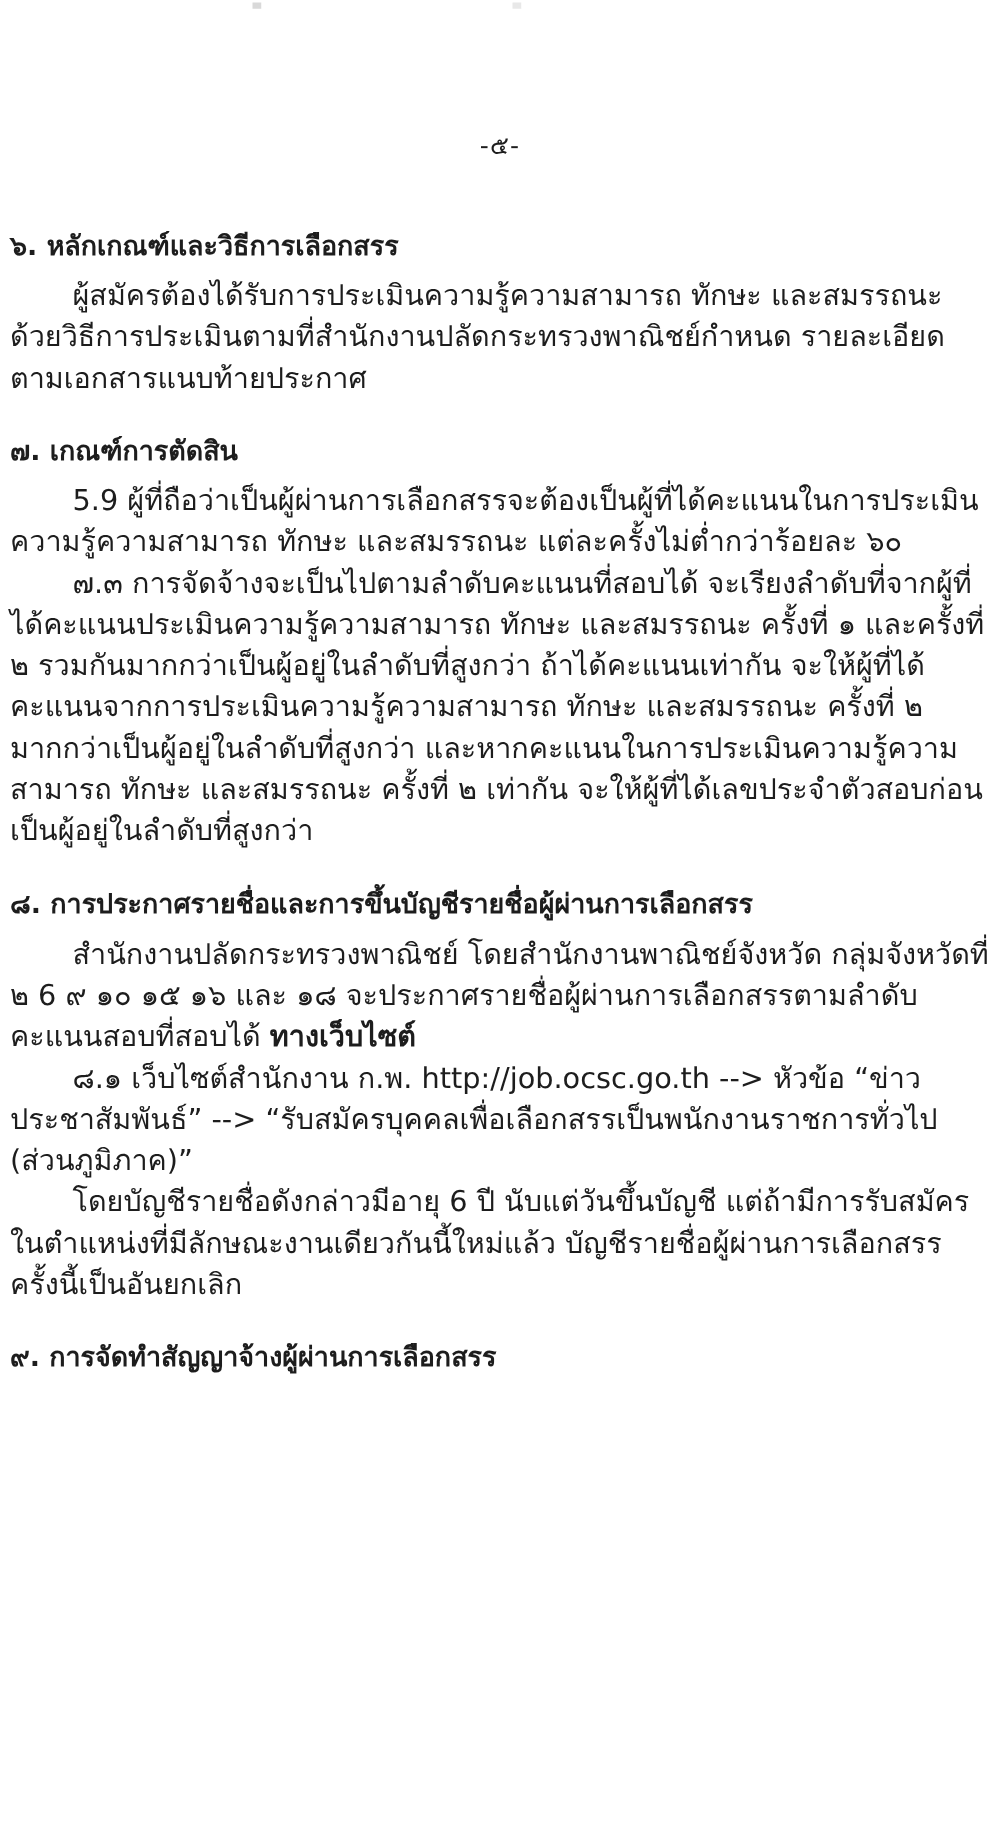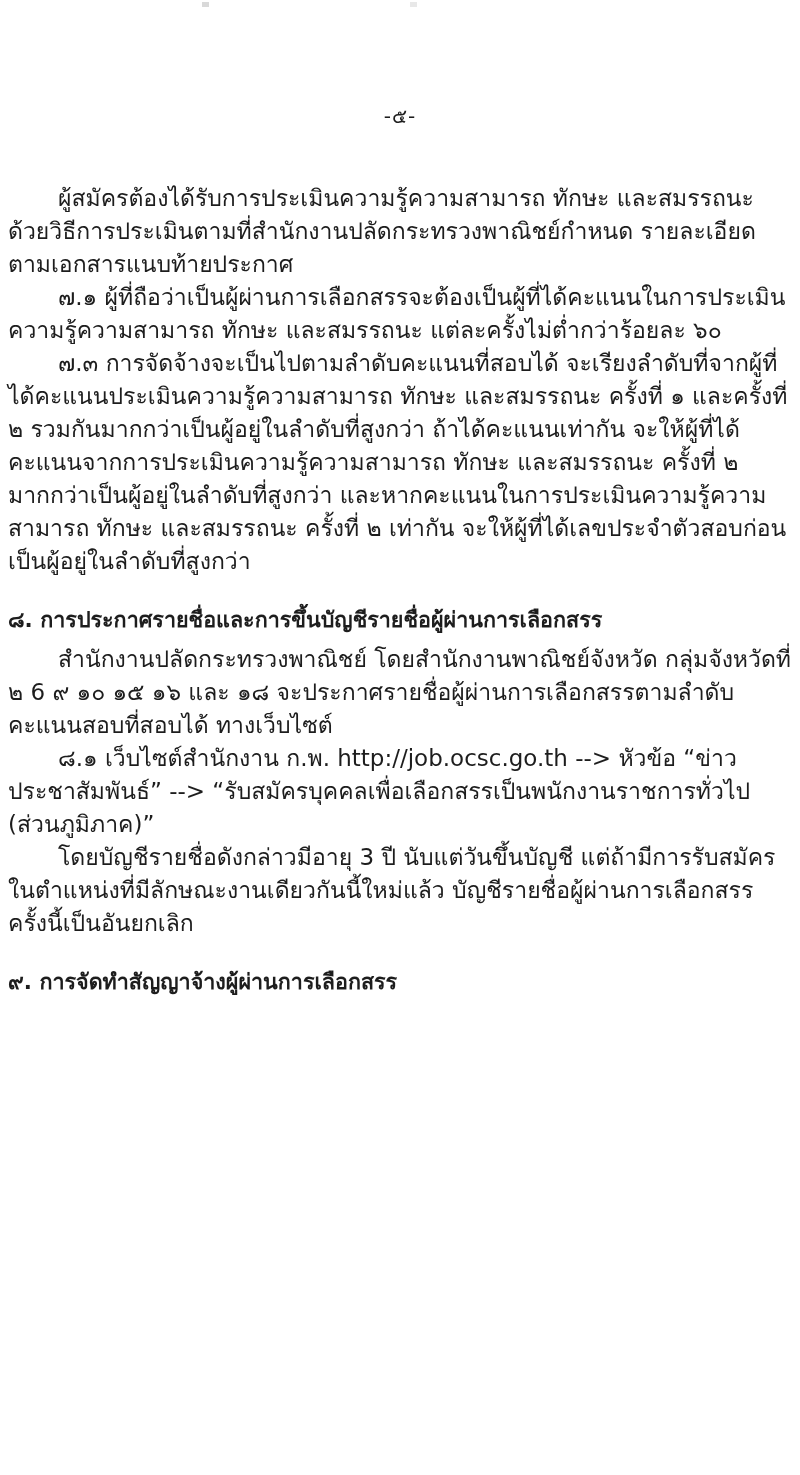--- a/index.html
+++ b/index.html
@@ -32,54 +32,56 @@
     margin: 26px 0 8px 0;
     line-height: 1.45;
   }
   p.body-par {
     font-size: 23px;
     line-height: 33px;
     margin: 0;
     text-align: left;
     text-indent: 50px;
   }
-  .bold { font-weight: 400; text-align: center; }
+  .bold { font-weight: 700; text-align: center; }
   
   .scan-speck {
     position: absolute;
     background: #d9d9d9;
     width: 7px; height: 5px;
     top: 2px;
   }
   .speck-1 { left: 202px; }
   .speck-2 { left: 410px; opacity: .6; }
 </style>
 </head>
 <body>
 
 <div class="page">
   <span class="scan-speck speck-1"></span>
   <span class="scan-speck speck-2"></span>
 
   <div class="page-number">-๕-</div>
 
   <section>
+    <h2 class="section-heading">๖. หลักเกณฑ์และวิธีการเลือกสรร</h2>
     <p class="body-par">ผู้สมัครต้องได้รับการประเมินความรู้ความสามารถ ทักษะ และสมรรถนะ ด้วยวิธีการประเมินตามที่สำนักงานปลัดกระทรวงพาณิชย์กำหนด รายละเอียดตามเอกสารแนบท้ายประกาศ</p>
   </section>
 
   <section>
-    <p class="body-par">๗.๑ ผู้ที่ถือว่าเป็นผู้ผ่านการเลือกสรรจะต้องเป็นผู้ที่ได้คะแนนในการประเมินความรู้ความสามารถ ทักษะ และสมรรถนะ แต่ละครั้งไม่ต่ำกว่าร้อยละ ๖๐</p>
+    <h2 class="section-heading">๗. เกณฑ์การตัดสิน</h2>
+    <p class="body-par">5.9 ผู้ที่ถือว่าเป็นผู้ผ่านการเลือกสรรจะต้องเป็นผู้ที่ได้คะแนนในการประเมินความรู้ความสามารถ ทักษะ และสมรรถนะ แต่ละครั้งไม่ต่ำกว่าร้อยละ ๖๐</p>
     <p class="body-par">๗.๓ การจัดจ้างจะเป็นไปตามลำดับคะแนนที่สอบได้ จะเรียงลำดับที่จากผู้ที่ได้คะแนนประเมินความรู้ความสามารถ ทักษะ และสมรรถนะ ครั้งที่ ๑ และครั้งที่ ๒ รวมกันมากกว่าเป็นผู้อยู่ในลำดับที่สูงกว่า ถ้าได้คะแนนเท่ากัน จะให้ผู้ที่ได้คะแนนจากการประเมินความรู้ความสามารถ ทักษะ และสมรรถนะ ครั้งที่ ๒ มากกว่าเป็นผู้อยู่ในลำดับที่สูงกว่า และหากคะแนนในการประเมินความรู้ความสามารถ ทักษะ และสมรรถนะ ครั้งที่ ๒ เท่ากัน จะให้ผู้ที่ได้เลขประจำตัวสอบก่อนเป็นผู้อยู่ในลำดับที่สูงกว่า</p>
   </section>
 
   <section>
     <h2 class="section-heading">๘. การประกาศรายชื่อและการขึ้นบัญชีรายชื่อผู้ผ่านการเลือกสรร</h2>
     <p class="body-par"><span>สำนักงานปลัดกระทรวงพาณิชย์ โดยสำนักงานพาณิชย์จังหวัด กลุ่มจังหวัดที่ ๒ 6 ๙ ๑๐ ๑๕ ๑๖ และ ๑๘  จะประกาศรายชื่อผู้ผ่านการเลือกสรรตามลำดับคะแนนสอบที่สอบได้ </span><span class="bold">ทางเว็บไซต์</span></p>
     <p class="body-par">๘.๑ เว็บไซต์สำนักงาน ก.พ. http://job.ocsc.go.th --&gt; หัวข้อ “ข่าวประชาสัมพันธ์” --&gt; “รับสมัครบุคคลเพื่อเลือกสรรเป็นพนักงานราชการทั่วไป (ส่วนภูมิภาค)”</p>
-    <p class="body-par">โดยบัญชีรายชื่อดังกล่าวมีอายุ 3 ปี นับแต่วันขึ้นบัญชี แต่ถ้ามีการรับสมัครในตำแหน่งที่มีลักษณะงานเดียวกันนี้ใหม่แล้ว บัญชีรายชื่อผู้ผ่านการเลือกสรรครั้งนี้เป็นอันยกเลิก</p>
+    <p class="body-par">โดยบัญชีรายชื่อดังกล่าวมีอายุ 6 ปี นับแต่วันขึ้นบัญชี แต่ถ้ามีการรับสมัครในตำแหน่งที่มีลักษณะงานเดียวกันนี้ใหม่แล้ว บัญชีรายชื่อผู้ผ่านการเลือกสรรครั้งนี้เป็นอันยกเลิก</p>
   </section>
 
   <section>
     <h2 class="section-heading">๙. การจัดทำสัญญาจ้างผู้ผ่านการเลือกสรร</h2>
 
   </section>
 
 </div>
 
 </body></html>

